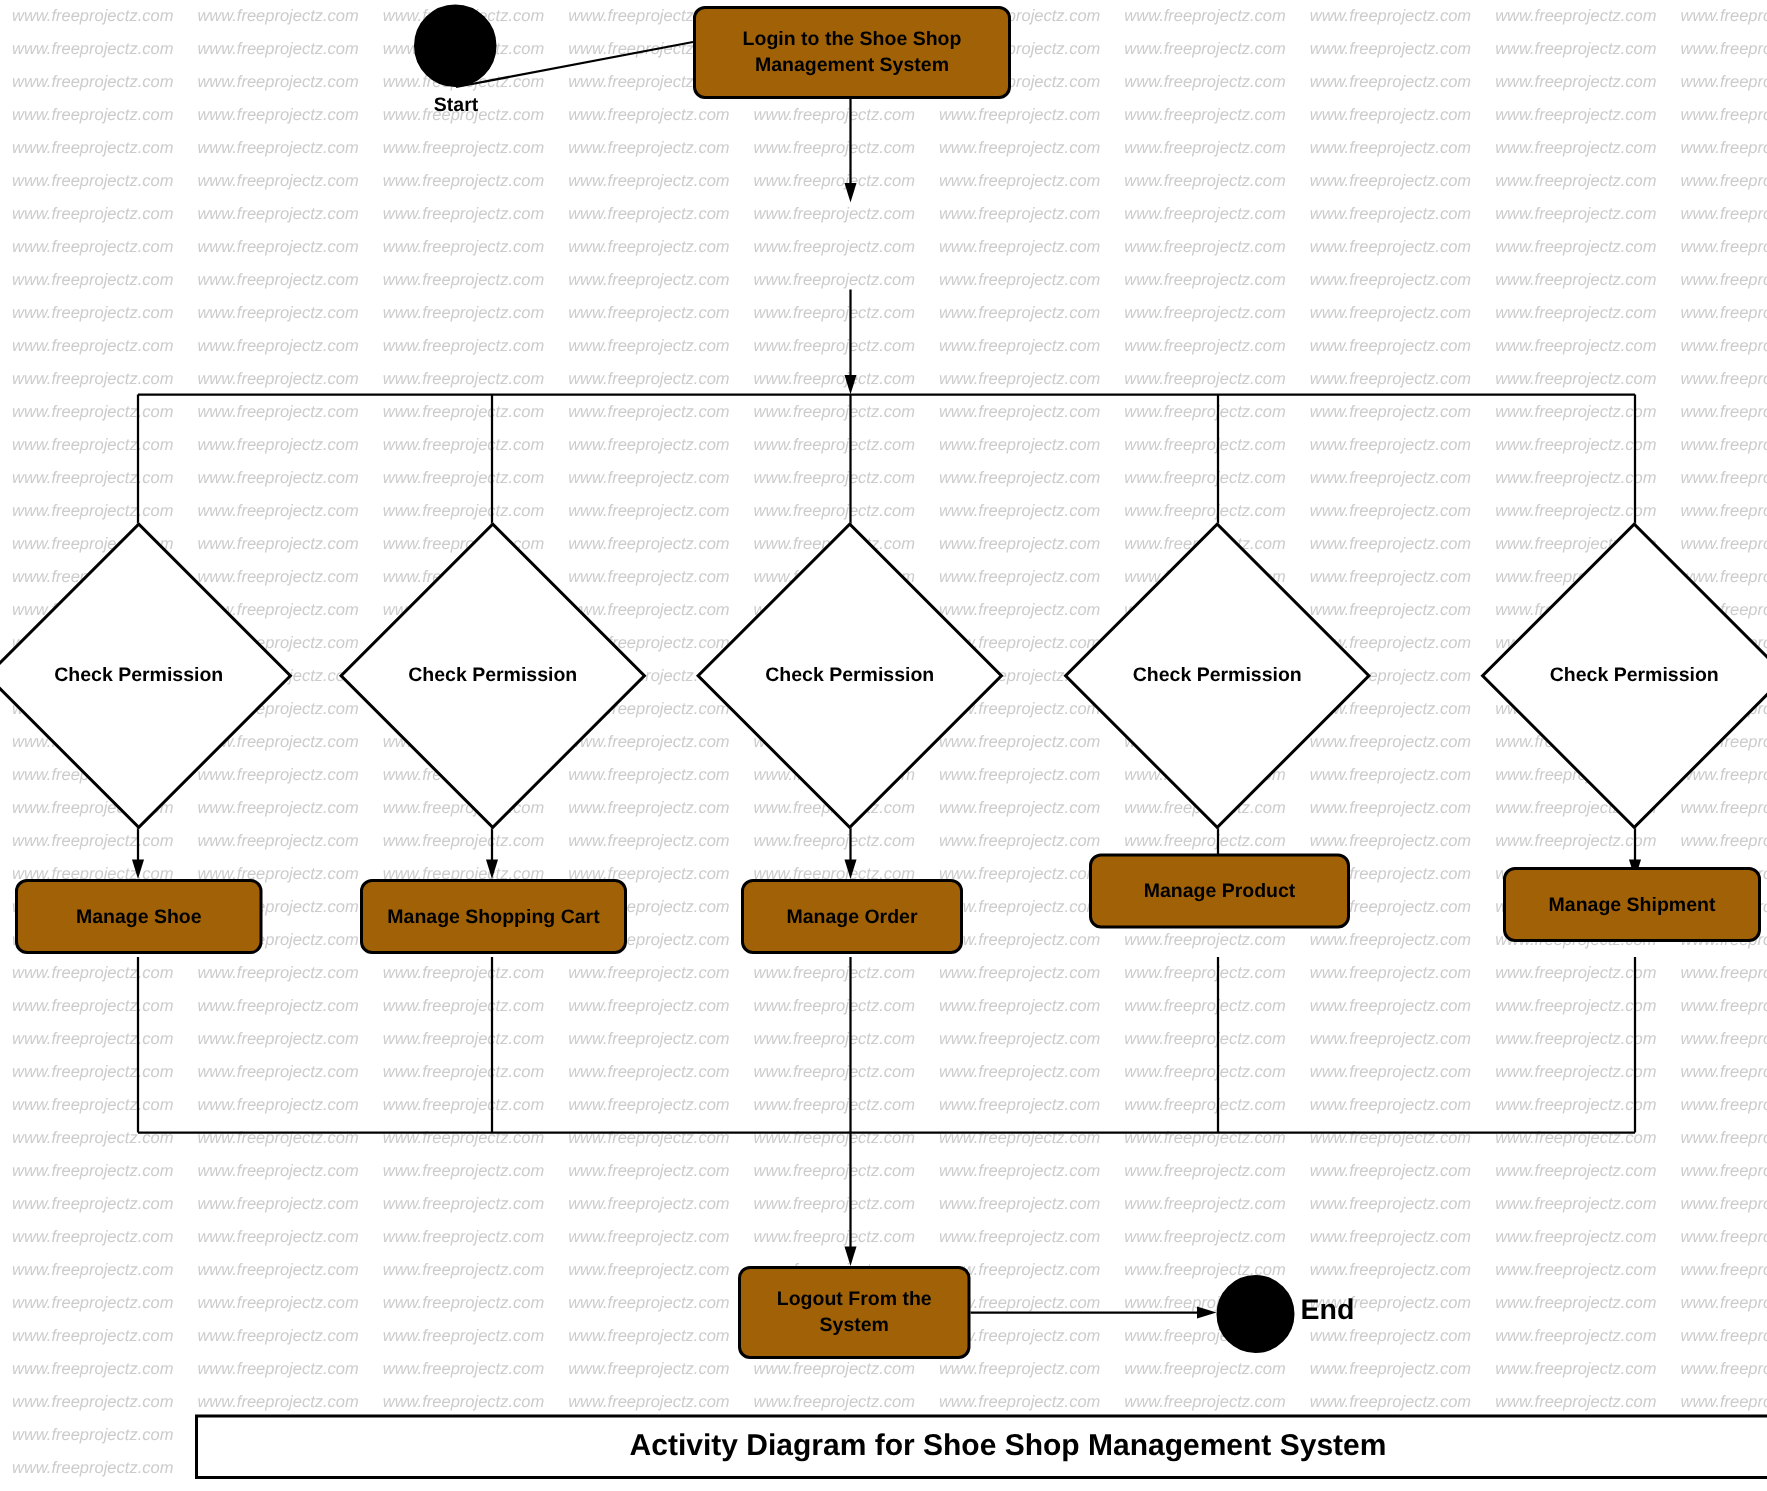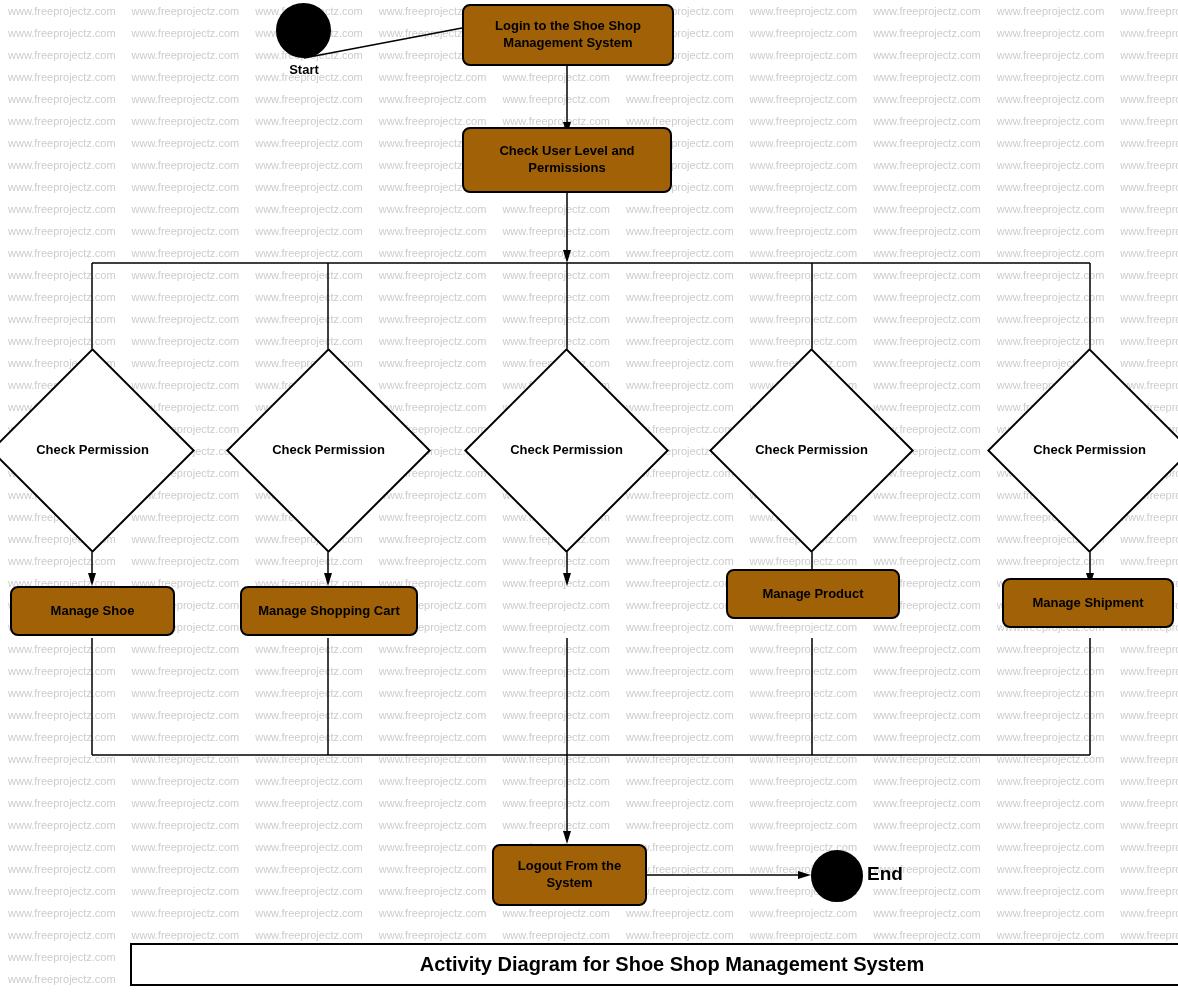--- a/index.html
+++ b/index.html
@@ -18,20 +18,21 @@
       position: absolute;
       top: 0; left: 0;
       width: 100%; height: 100%;
       pointer-events: none;
       z-index: 0;
       overflow: hidden;
     }
     .watermark-row {
       display: flex;
       white-space: nowrap;
+      font-style: italic;
     }
     .watermark-text {
       color: #ccc;
       font-size: 11px;
       padding: 0 8px;
       line-height: 22px;
       user-select: none;
     }
 
     
@@ -696,21 +697,20 @@
 </svg>
 
 <div class="diagram">
 
   <div class="node node-circle" style="width:55px;height:55px;left:276px;top:3px;">
   </div>
   <div class="node" style="left:272px;top:62px;width:64px;font-weight:bold;font-size:13px;">Start</div>
 
   <div class="node node-rounded" style="left:462px;top:4px;width:212px;height:62px;">Login to the Shoe Shop Management System</div>
 
-  <div class="node node-rounded" style="left:462px;top:127px;width:210px;height:66px;">Check User Level and Permissions</div>
 
   <div style="position:absolute;left:20px;top:378px;width:145px;height:145px;transform:rotate(45deg);border:2px solid #000;background:#fff;">
   </div>
   <div class="node" style="left:20px;top:378px;width:145px;height:145px;font-weight:bold;font-size:13px;">Check Permission</div>
 
   <div style="position:absolute;left:256px;top:378px;width:145px;height:145px;transform:rotate(45deg);border:2px solid #000;background:#fff;">
   </div>
   <div class="node" style="left:256px;top:378px;width:145px;height:145px;font-weight:bold;font-size:13px;">Check Permission</div>
 
   <div style="position:absolute;left:494px;top:378px;width:145px;height:145px;transform:rotate(45deg);border:2px solid #000;background:#fff;">
@@ -722,20 +722,21 @@
   <div class="node" style="left:739px;top:378px;width:145px;height:145px;font-weight:bold;font-size:13px;">Check Permission</div>
 
   <div style="position:absolute;left:1017px;top:378px;width:145px;height:145px;transform:rotate(45deg);border:2px solid #000;background:#fff;">
   </div>
   <div class="node" style="left:1017px;top:378px;width:145px;height:145px;font-weight:bold;font-size:13px;">Check Permission</div>
 
   <div class="node node-rounded" style="left:10px;top:586px;width:165px;height:50px;">Manage Shoe</div>
 
   <div class="node node-rounded" style="left:240px;top:586px;width:178px;height:50px;">Manage Shopping Cart</div>
 
+  <div class="node node-rounded" style="left:494px;top:586px;width:148px;height:50px;">Manage Order</div>
 
   <div class="node node-rounded" style="left:726px;top:569px;width:174px;height:50px;text-align:center;">Manage Product</div>
 
   <div class="node node-rounded" style="left:1002px;top:578px;width:172px;height:50px;">Manage Shipment</div>
 
   <div class="node node-rounded" style="left:492px;top:844px;width:155px;height:62px;">Logout From the System</div>
 
   <div style="position:absolute;left:811px;top:850px;width:52px;height:52px;border:3px solid #000;border-radius:50%;background:#000;">
   </div>
   <div class="node" style="left:867px;top:862px;font-weight:bold;font-size:19px;">End</div>

